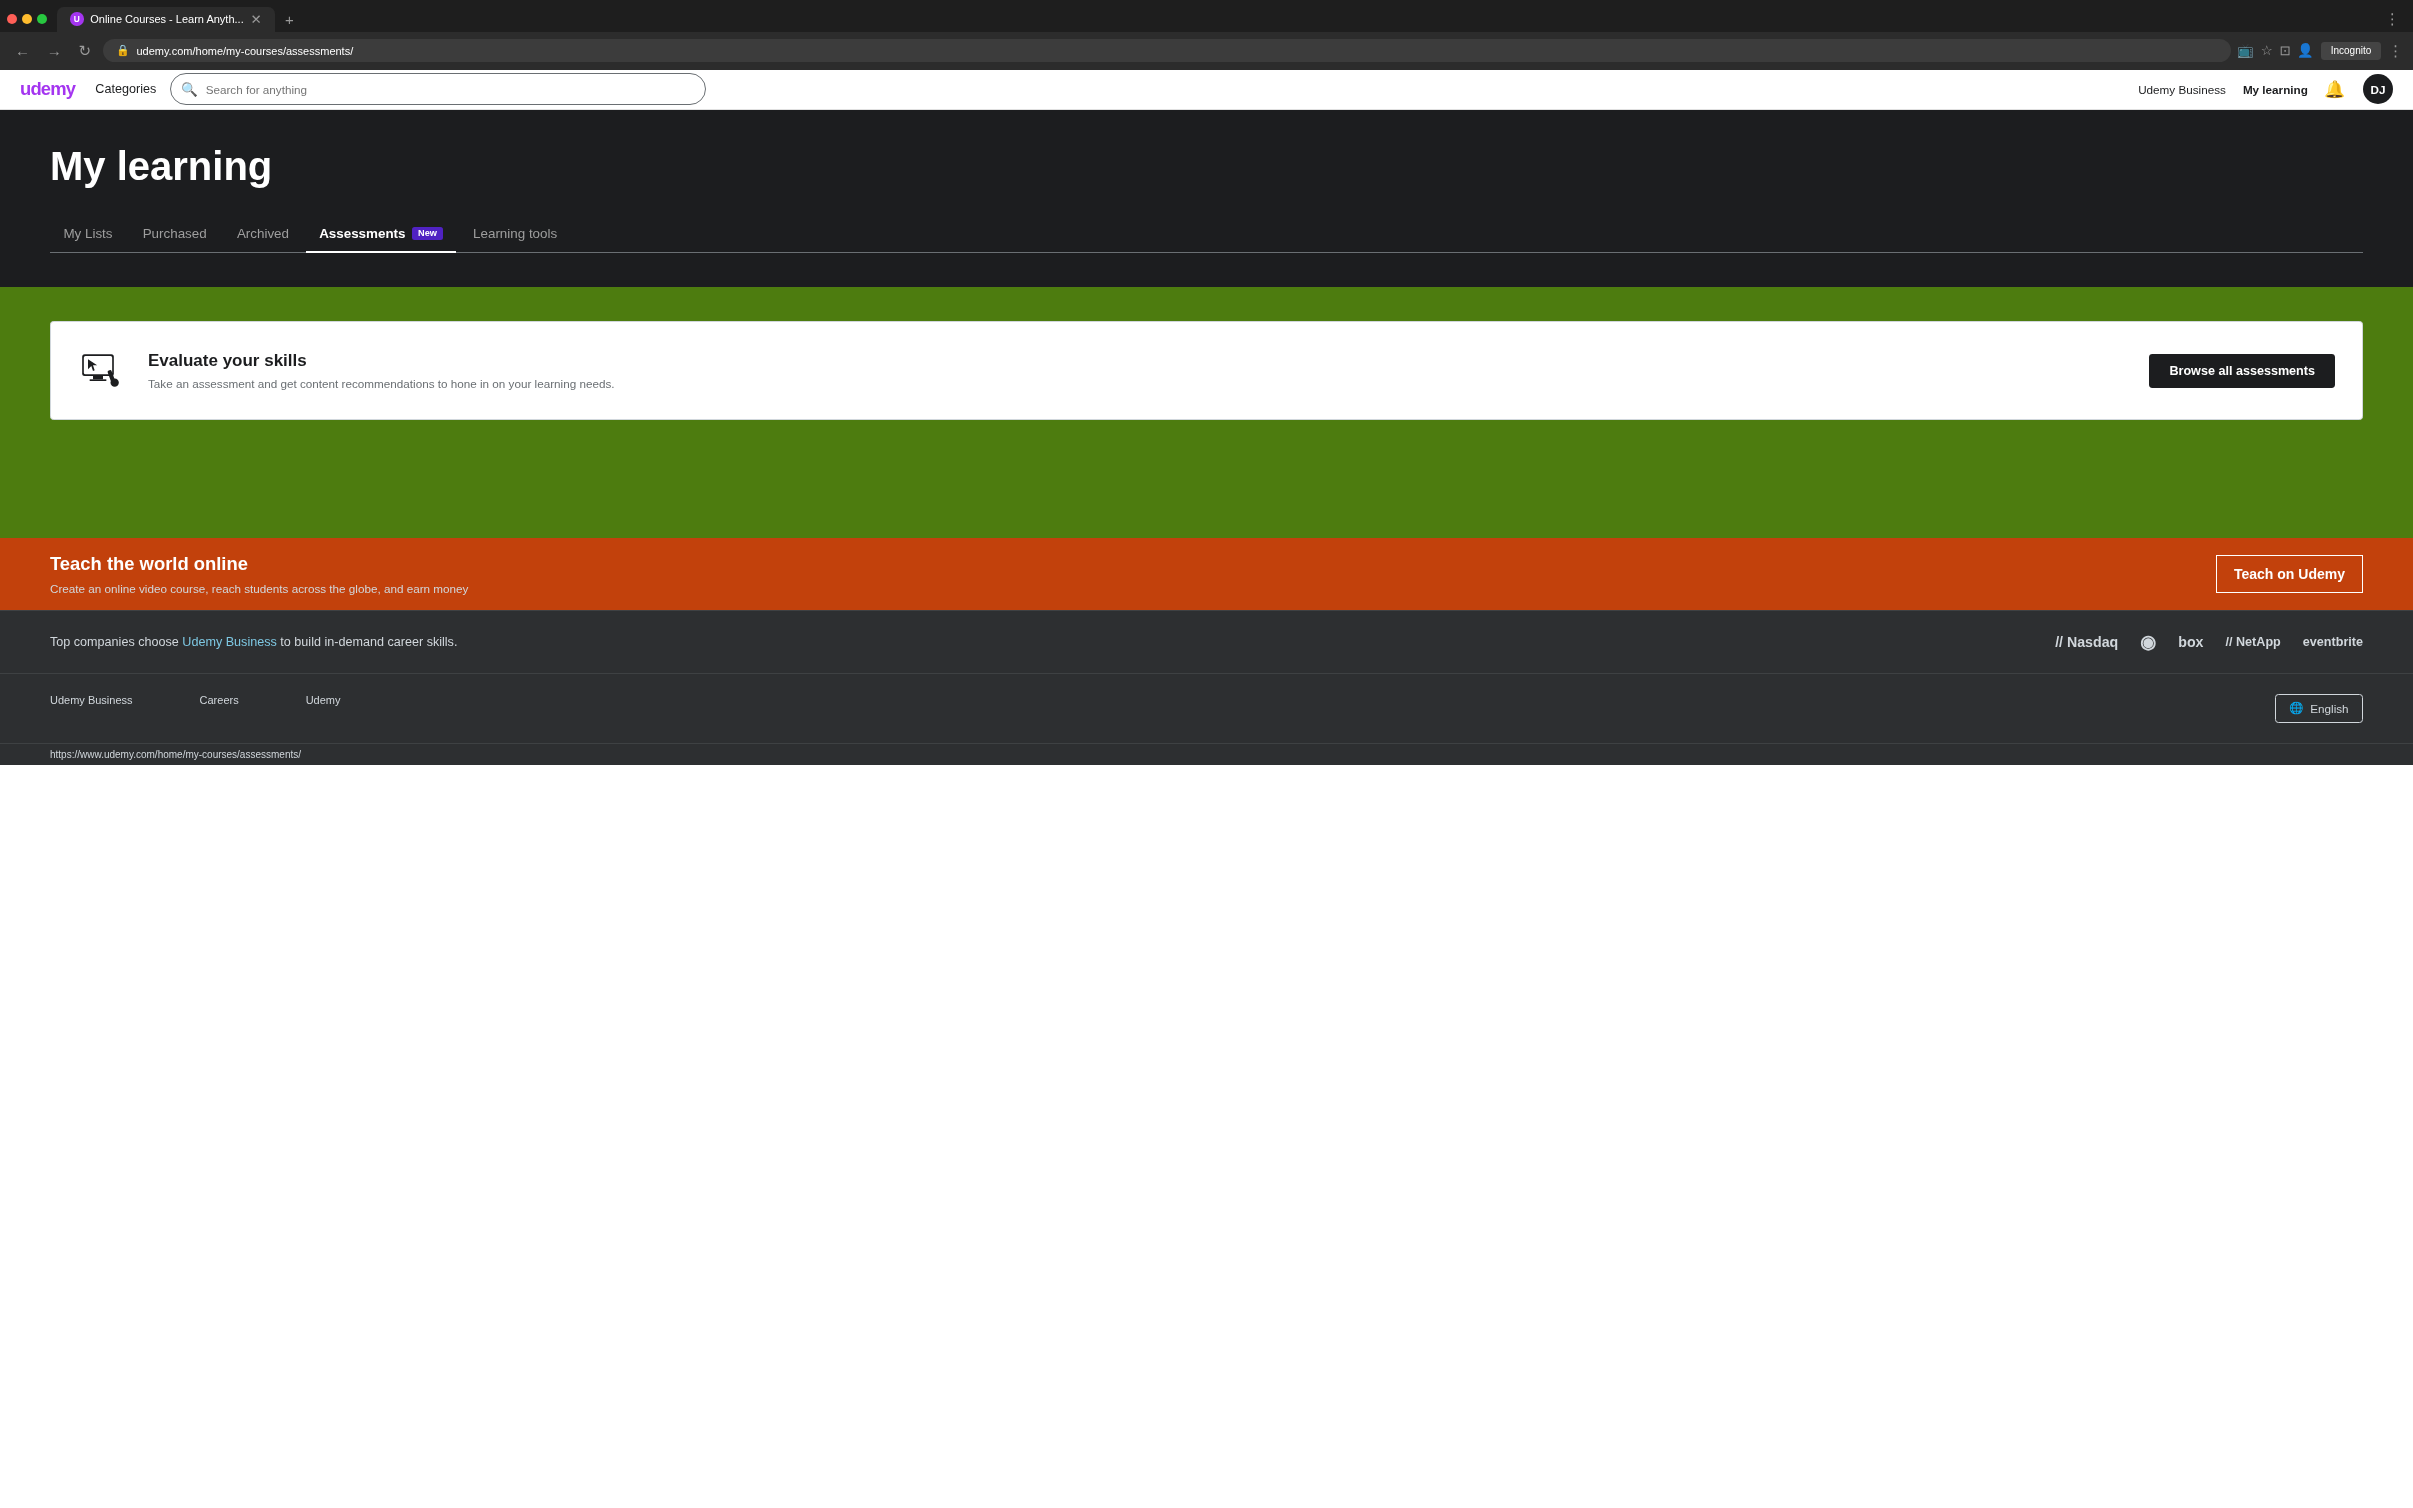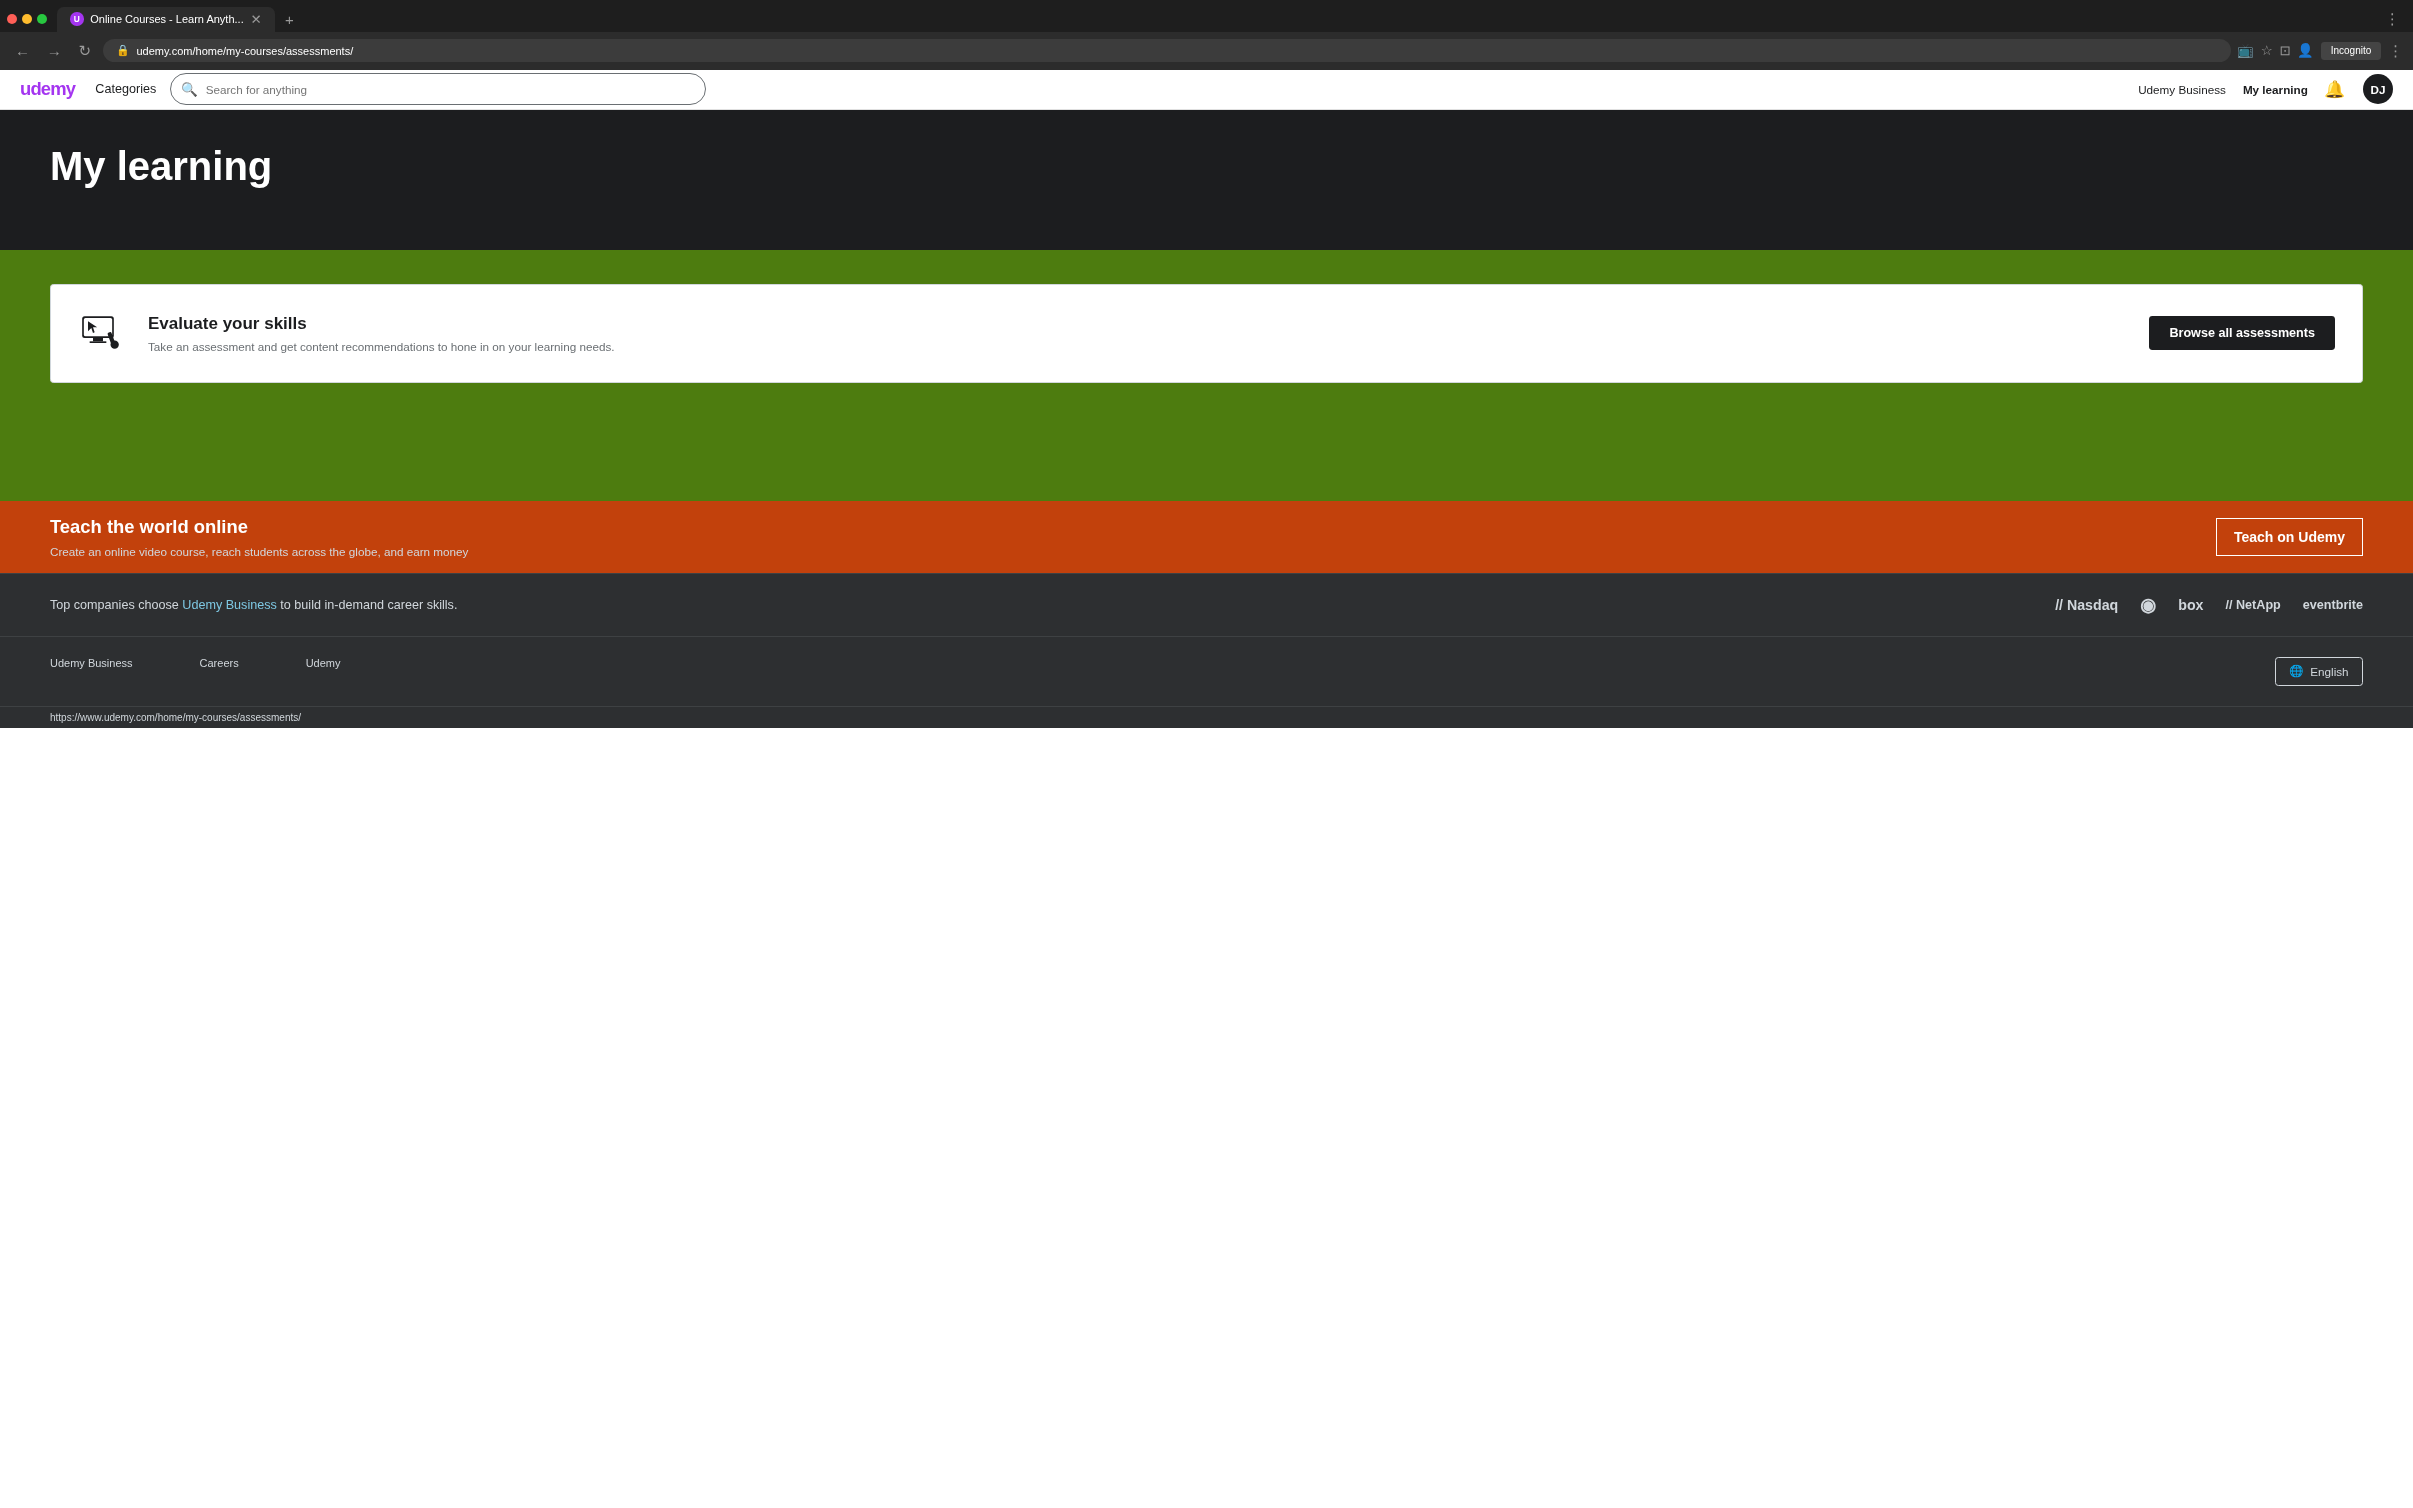--- a/index.html
+++ b/index.html
@@ -133,20 +133,28 @@
     <a class="header-link">Udemy Business</a>
     <a class="header-link active">My learning</a>
     <span class="header-bell">🔔</span>
     <div class="header-avatar">DJ</div>
   </div>
 </div>
 
 <div class="hero-section">
   <h1 class="hero-title">My learning</h1>
 
+  <div class="tabs-bar">
+
+  <div class="tab-item">My Lists</div>
+      <div class="tab-item">Purchased</div>
+      <div class="tab-item">Archived</div>
+      <div class="tab-item active">Assessments<span class="tab-badge">New</span></div>
+      <div class="tab-item">Learning tools</div>
+    </div>
 </div>
 
 <div class="main-content">
   <div class="assessment-card">
 
     <div class="assessment-icon">
       <svg viewBox="0 0 60 60" fill="none" xmlns="http://www.w3.org/2000/svg">
 
         <rect x="5" y="10" width="38" height="26" rx="3" fill="#1c1d1f"></rect>
         <rect x="7" y="12" width="34" height="22" rx="2" fill="#fff"></rect>

